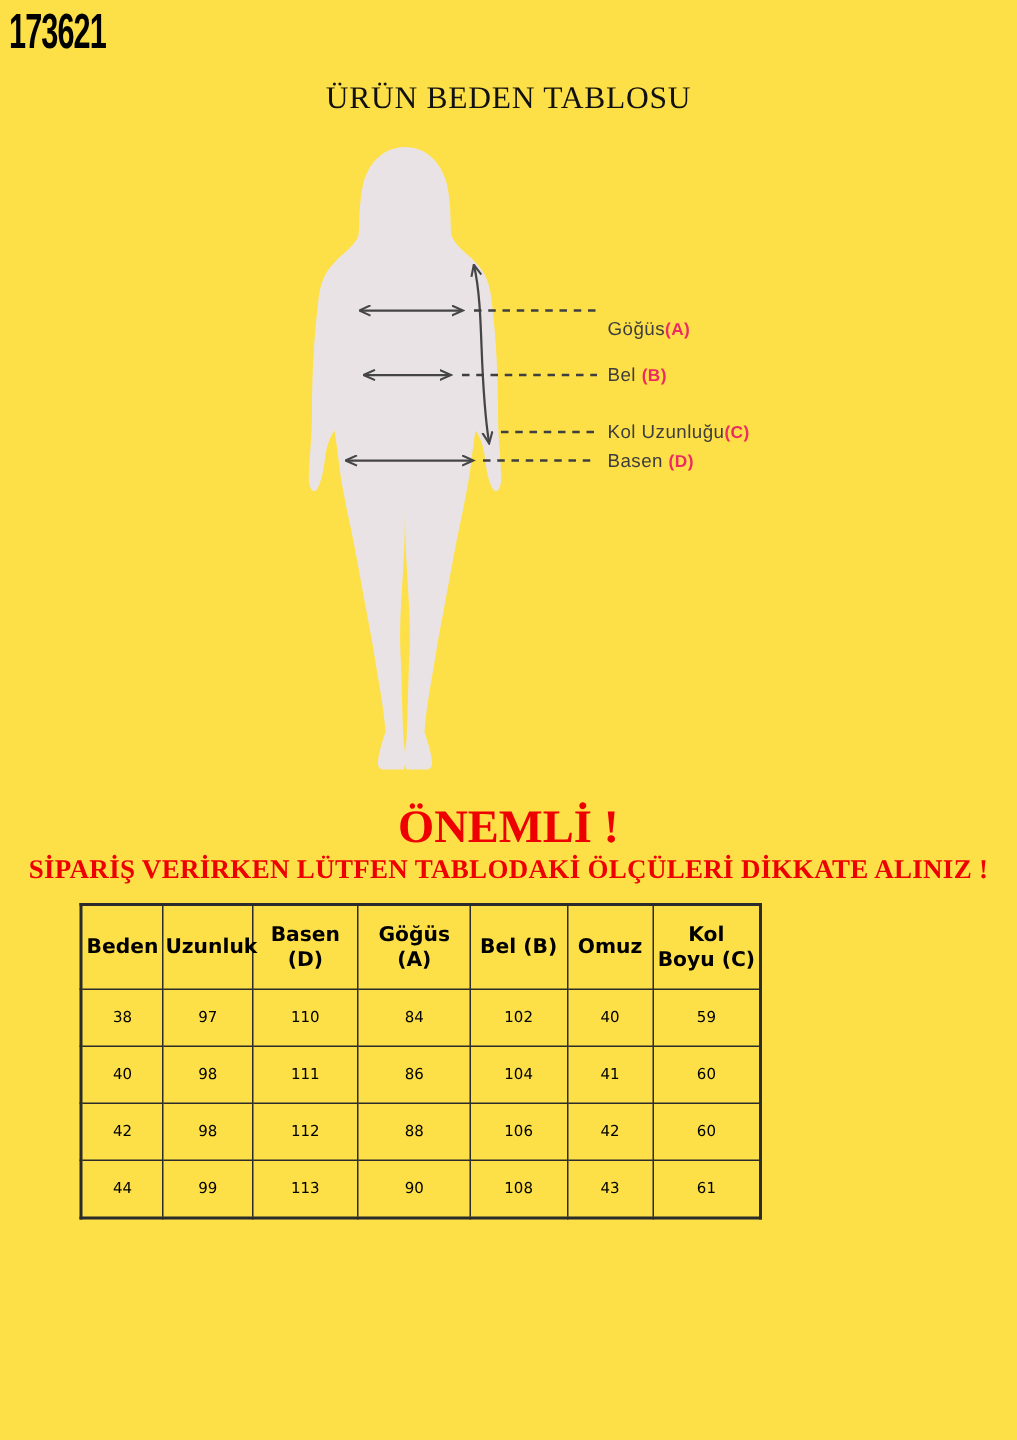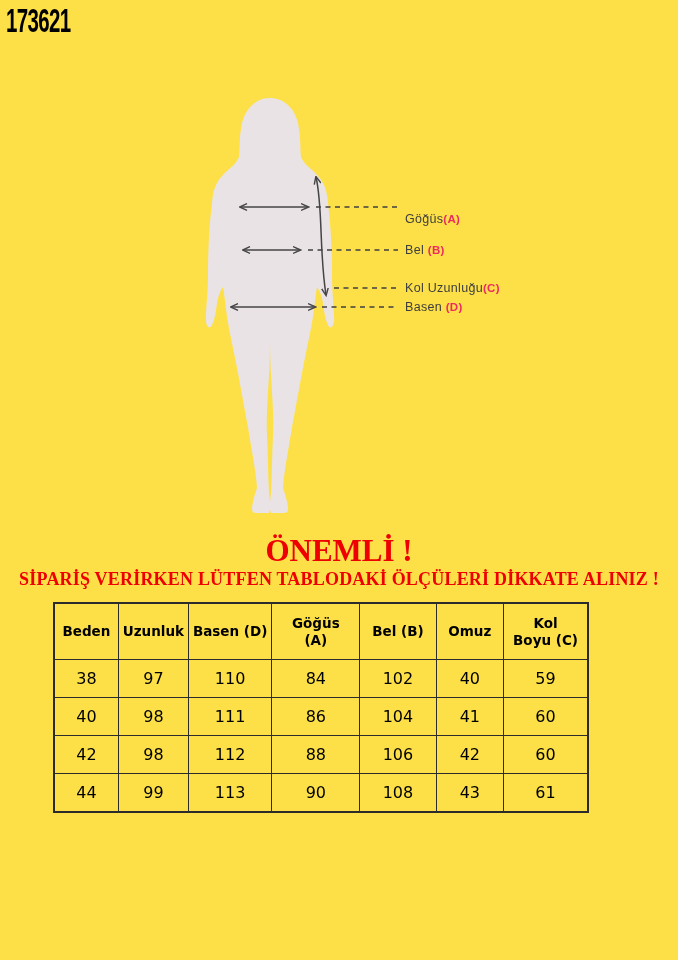--- a/index.html
+++ b/index.html
@@ -56,46 +56,47 @@
     position:absolute;top:569px;left:0;width:678px;
     text-align:center;
     font-family:"Liberation Serif",serif;
     font-weight:bold;font-size:18px;color:#ee0000;
     letter-spacing:0.2px;
   }
 
   
   .size-table{
     position:absolute;top:602px;left:53px;
-    width:536px;
+    width:455px;
     border-collapse:collapse;
     table-layout:fixed;
     font-family:"DejaVu Sans","Liberation Sans",sans-serif;
   }
   .size-table th,.size-table td{
     border:1px solid #2b2b2b;
     text-align:center;vertical-align:middle;
     color:#000;
   }
   .size-table{border:2px solid #2b2b2b;}
   .size-table th{
     height:53px;font-size:13.5px;font-weight:bold;
     white-space:pre-line;line-height:1.25;
   }
-  .size-table td{height:35px;font-size:16px;font-weight:normal;}
+  .size-table td{height:35px;font-size:10px;font-weight:normal;}
   .col-0{width:11.9%}.col-1{width:13.1%}.col-2{width:15.7%}
   .col-3{width:16.6%}.col-4{width:14.3%}.col-5{width:12.6%}.col-6{width:15.8%}
 </style>
 </head>
 <body>
 
 <div class="page">
 
   <div class="product-code">173621</div>
 
+  <div class="doc-title">ÜRÜN BEDEN TABLOSU</div>
 
   <div class="diagram">
     <svg width="678" height="430" viewBox="0 0 678 430">
       <defs>
         <marker id="ah-end" markerWidth="9" markerHeight="9" refX="7" refY="4" orient="auto" markerUnits="userSpaceOnUse">
           <path d="M0,0.6 L7.6,4 L0,7.4" fill="none" stroke="#454545" stroke-width="1.4"></path>
         </marker>
         <marker id="ah-start" markerWidth="9" markerHeight="9" refX="1" refY="4" orient="auto" markerUnits="userSpaceOnUse">
           <path d="M8,0.6 L0.4,4 L8,7.4" fill="none" stroke="#454545" stroke-width="1.4"></path>
         </marker>

